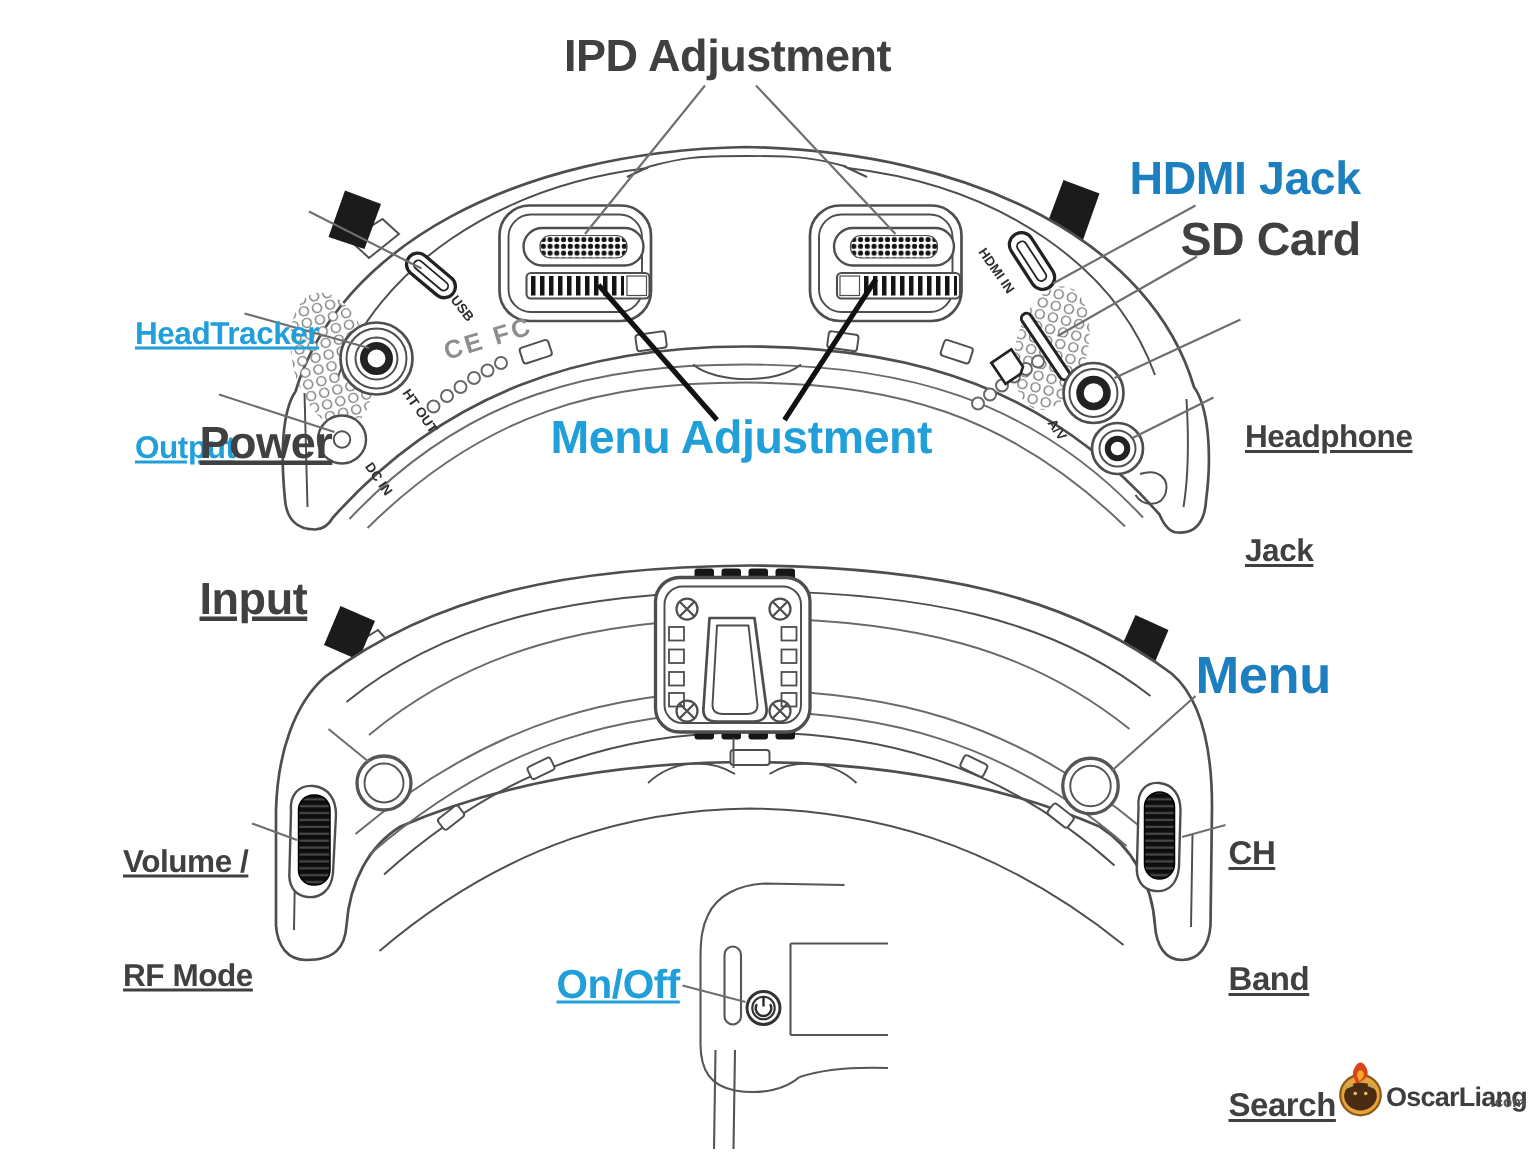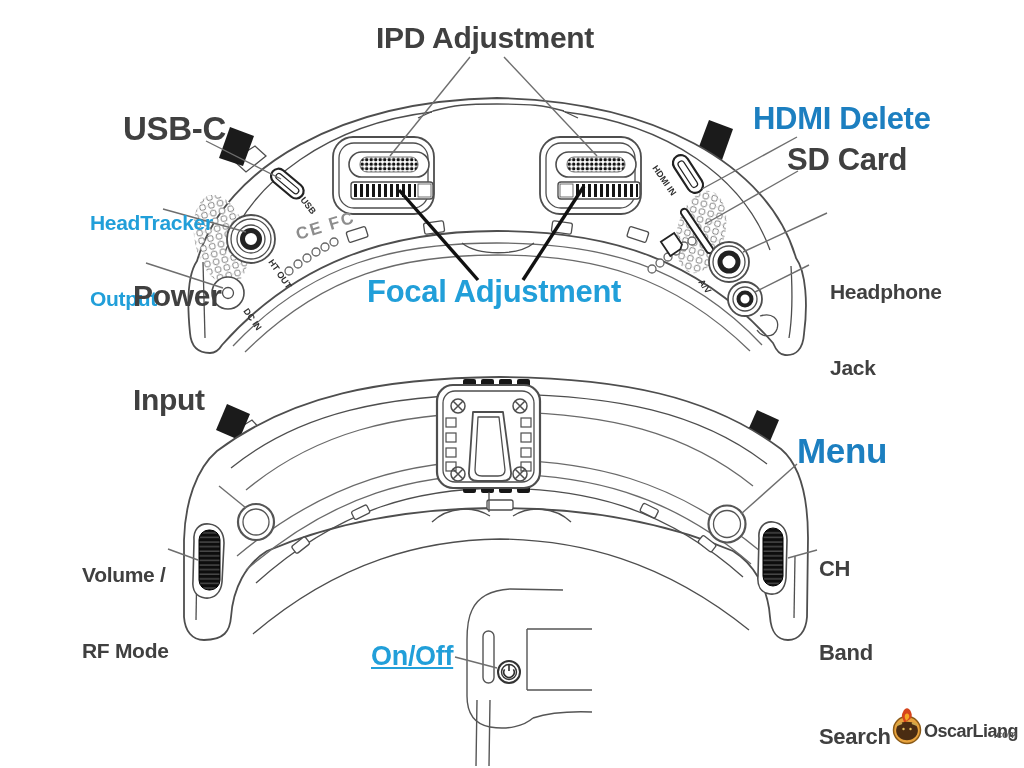--- a/index.html
+++ b/index.html
@@ -1,20 +1,20 @@
 <!DOCTYPE html>
 <html><head>
 <meta charset="utf-8">
 <style>
   html,body{margin:0;padding:0;background:#fff;}
   .stage{position:relative;width:1024px;height:768px;background:#fff;overflow:hidden;
          font-family:"Liberation Sans",sans-serif;}
   .stage svg{position:absolute;left:0;top:0;}
   .lbl{position:absolute;font-weight:bold;white-space:pre;line-height:1.2;letter-spacing:-0.3px;}
-  .lbl span{display:block;}
+  .lbl span{display:block;text-decoration:underline;}
   .orange{color:#404040;}
   .blue{color:#219FD9;}
   .bluedark{color:#1C7FC0;}
   .fs20{font-size:20px;} .fs21{font-size:21px;} .fs22{font-size:22px;}
   .fs27{font-size:27px;} .fs28{font-size:28px;} .fs30{font-size:30px;}
   .fs31{font-size:31px;} .fs33{font-size:33px;} .fs35{font-size:35px;}
 </style>
 </head>
 <body>
 
@@ -287,36 +287,35 @@
     <path d="M 899,724 C 895,728 895,734 900,738 C 904,741 910,741 914,738 C 919,734 919,728 915,724 C 911,721 903,721 899,724 Z" fill="#4a2c12"></path>
     <path d="M 897,725 L 902,723 M 917,725 L 912,723" stroke="#caa84e" stroke-width="2" fill="none"></path>
     <circle cx="903.5" cy="729" r="1.2" fill="#e5c25e"></circle>
         <circle cx="910.5" cy="729" r="1.2" fill="#e5c25e"></circle>
     <text x="924" y="737" font-family="Liberation Sans, sans-serif" font-weight="bold" font-size="18px" fill="#3e3e3e" letter-spacing="-0.5">OscarLiang</text>
     <text x="1017" y="738" font-family="Liberation Sans, sans-serif" font-weight="bold" font-size="10px" fill="#555" text-anchor="end">.com</text>
   </g>
 </svg>
 
 <div class="lbl orange fs30" style="left:376px;top:20px;">IPD Adjustment</div>
-<div class="lbl orange fs33" style="left:123px;top:109px;">USB-C</div>
 <div class="lbl blue fs21" style="left:90px;top:160px;">
   <span>HeadTracker</span>
   <span>Output</span>
 </div>
 <div class="lbl orange fs30" style="left:90px;top:210px;line-height:1.15;margin-left:43px;">
   <span>Power</span>
   <span>Input</span>
 </div>
-<div class="lbl bluedark fs31" style="left:753px;top:100px;">HDMI Delete</div>
+<div class="lbl bluedark fs31" style="left:753px;top:100px;">HDMI Jack</div>
 <div class="lbl orange fs31" style="left:787px;top:141px;text-align:right;">SD Card</div>
 <div class="lbl orange fs21" style="left:798px;top:229px;margin-left:32px;">
   <span>Headphone</span>
   <span>Jack</span>
 </div>
-<div class="lbl blue fs31" style="left:367px;top:273px;">Focal Adjustment</div>
+<div class="lbl blue fs31" style="left:367px;top:273px;">Menu Adjustment</div>
 <div class="lbl orange fs21" style="left:82px;top:512px;">
   <span>Volume /</span>
   <span>RF Mode</span>
 </div>
 <div class="lbl bluedark fs35" style="left:797px;top:430px;">Menu</div>
 <div class="lbl orange fs22" style="left:819px;top:499px;line-height:1.27;">
   <span>CH</span>
   <span>Band</span>
   <span>Search</span>
 </div>

